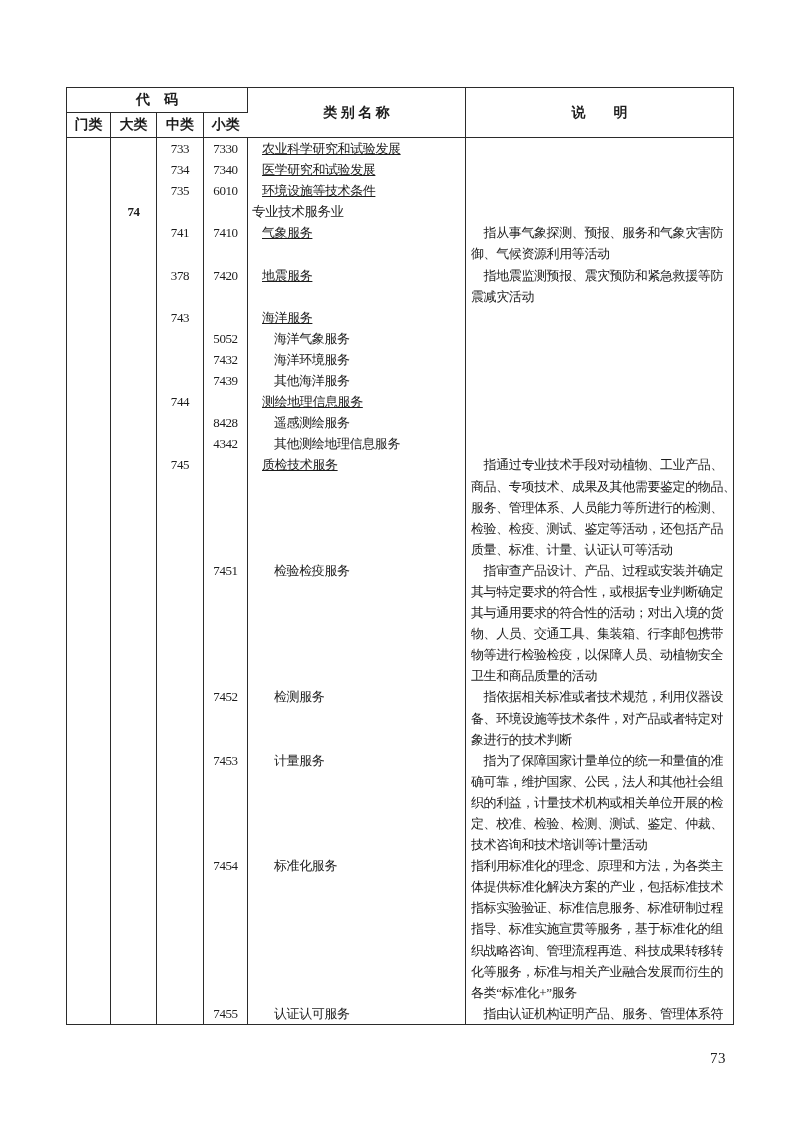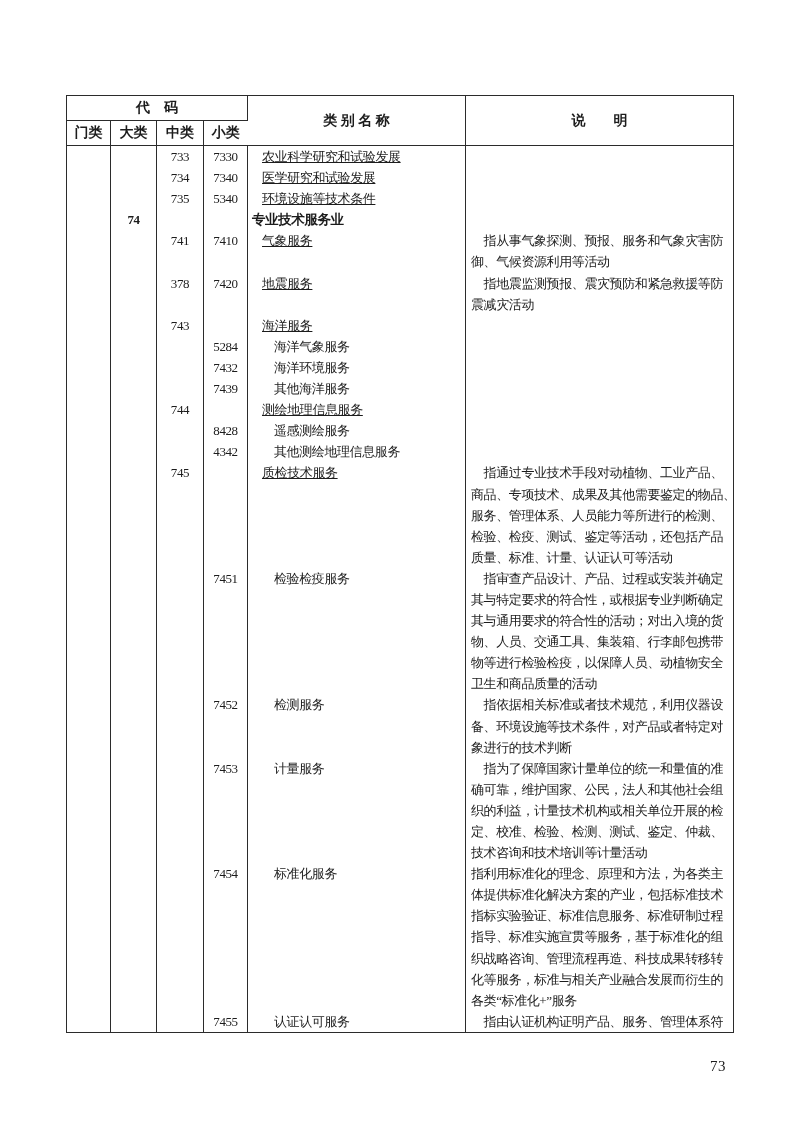--- a/index.html
+++ b/index.html
@@ -12,21 +12,20 @@
     background: #ffffff;
     position: relative;
     font-family: "Liberation Serif", "DejaVu Serif", serif;
     color: #1c1c1c;
     overflow: hidden;
   }
   .page {
     position: absolute;
     inset: 0;
     background: #ffffff;
-    margin-top: 8px;
   }
   table.cls-table {
     position: absolute;
     left: 66px;
     top: 87px;
     width: 667px;
     border-collapse: collapse;
     table-layout: fixed;
     border: 1.5px solid #2b2b2b;
   }
@@ -63,21 +62,21 @@
     text-align: center;
     white-space: nowrap;
   }
   td.code.bold {
     font-weight: bold;
   }
   td.name-cell {
     white-space: nowrap;
   }
   td.name-cell.name-heading {
-    font-weight: bold;
+    font-weight: normal;
     padding-left: 4px;
     font-size: 13.5px;
   }
   td.name-cell.name-item {
     padding-left: 14px;
     text-decoration: underline;
   }
   td.name-cell.name-subitem {
     padding-left: 26px;
   }
@@ -134,21 +133,21 @@
     <td class="code"></td>
     <td class="code">734</td>
     <td class="code">7340</td>
     <td class="name-cell name-item">医学研究和试验发展</td>
     <td class="desc-cell"></td>
   </tr>
         <tr>
     <td class="code"></td>
     <td class="code"></td>
     <td class="code">735</td>
-    <td class="code">5340</td>
+    <td class="code">6010</td>
     <td class="name-cell name-item">环境设施等技术条件</td>
     <td class="desc-cell"></td>
   </tr>
         <tr>
     <td class="code"></td>
     <td class="code bold">74</td>
     <td class="code"></td>
     <td class="code"></td>
     <td class="name-cell name-heading">专业技术服务业</td>
     <td class="desc-cell"></td>
@@ -176,21 +175,21 @@
     <td class="code"></td>
     <td class="code">743</td>
     <td class="code"></td>
     <td class="name-cell name-item">海洋服务</td>
     <td class="desc-cell"></td>
   </tr>
         <tr>
     <td class="code"></td>
     <td class="code"></td>
     <td class="code"></td>
-    <td class="code">5284</td>
+    <td class="code">5052</td>
     <td class="name-cell name-subitem">海洋气象服务</td>
     <td class="desc-cell"></td>
   </tr>
         <tr>
     <td class="code"></td>
     <td class="code"></td>
     <td class="code"></td>
     <td class="code">7432</td>
     <td class="name-cell name-subitem">海洋环境服务</td>
     <td class="desc-cell"></td>

